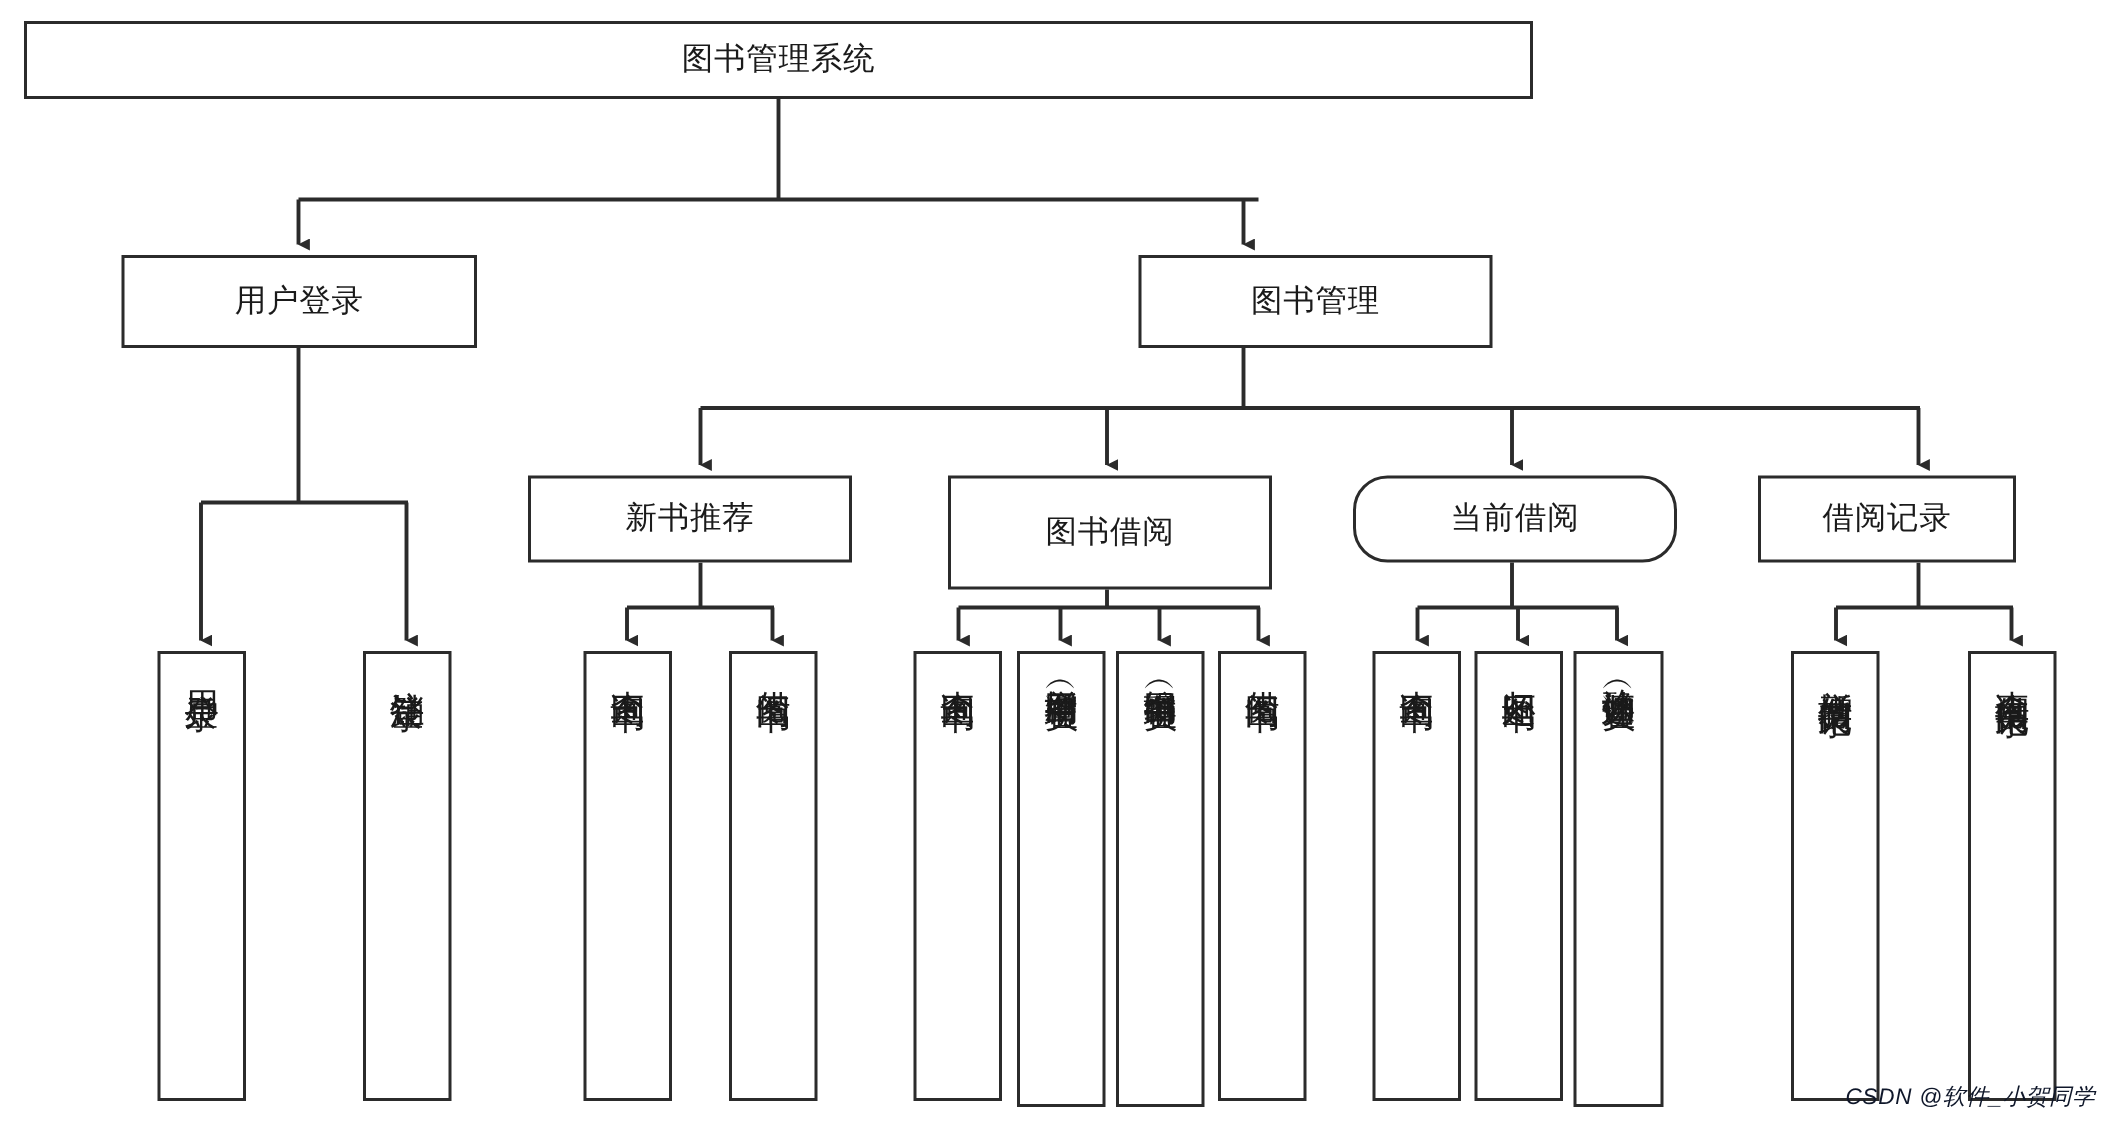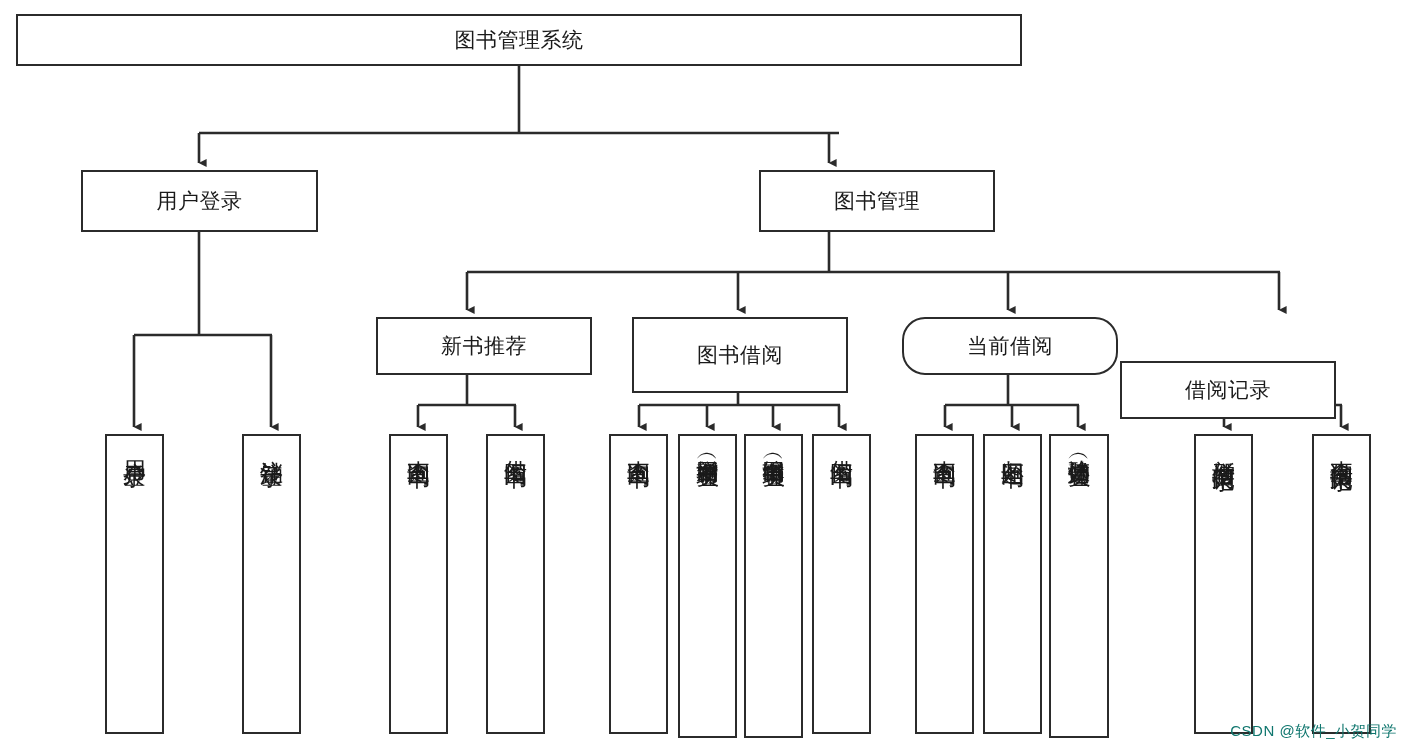--- a/index.html
+++ b/index.html
@@ -62,24 +62,25 @@
   }
   .node.vert.tall-text .label {
     font-size: 22px;
     letter-spacing: 1px;
   }
   .watermark {
     position: absolute;
     right: 8px;
     bottom: 6px;
     font-size: 15px;
-    color: #0f766e;
+    color: #0f172a;
     letter-spacing: 0.5px;
     user-select: none;
     white-space: nowrap;
+    font-style: italic;
   }
 </style>
 </head>
 <body>
 
 <div id="diagram-root">
 
   <svg class="edges" viewBox="0 0 1405 747">
     <defs>
       <marker id="arrow" markerWidth="10" markerHeight="10" refX="4" refY="7.6" orient="auto" markerUnits="userSpaceOnUse">
@@ -134,30 +135,30 @@
     <span class="label">图书管理系统</span>
   </div>
 
   <div class="node horiz" style="left:81px; top:170px; width:237px; height:62px;">
     <span class="label">用户登录</span>
   </div>
   <div class="node horiz" style="left:711px; top:170px; width:236px; height:62px;margin-left:48px;">
     <span class="label">图书管理</span>
   </div>
 
-  <div class="node horiz" style="left:376px; top:317px; width:216px; height:58px;">
+  <div class="node horiz" style="left:352px; top:317px; width:216px; height:58px;">
     <span class="label">新书推荐</span>
   </div>
   <div class="node horiz" style="left:632px; top:317px; width:216px; height:76px;">
     <span class="label">图书借阅</span>
   </div>
   <div class="node horiz" style="left:902px; top:317px; width:216px; height:58px;border-radius:23px;">
     <span class="label">当前借阅</span>
   </div>
-  <div class="node horiz" style="left:1120px; top:317px; width:216px; height:58px;margin-top:44px;">
+  <div class="node horiz" style="left:1172px; top:317px; width:172px; height:58px;">
     <span class="label">借阅记录</span>
   </div>
 
   <div class="node vert" style="left:105px; top:434px; width:59px; height:300px;">
     <span class="label">用户登录</span>
   </div>
   <div class="node vert" style="left:242px; top:434px; width:59px; height:300px;">
     <span class="label">注销登录</span>
   </div>
 

